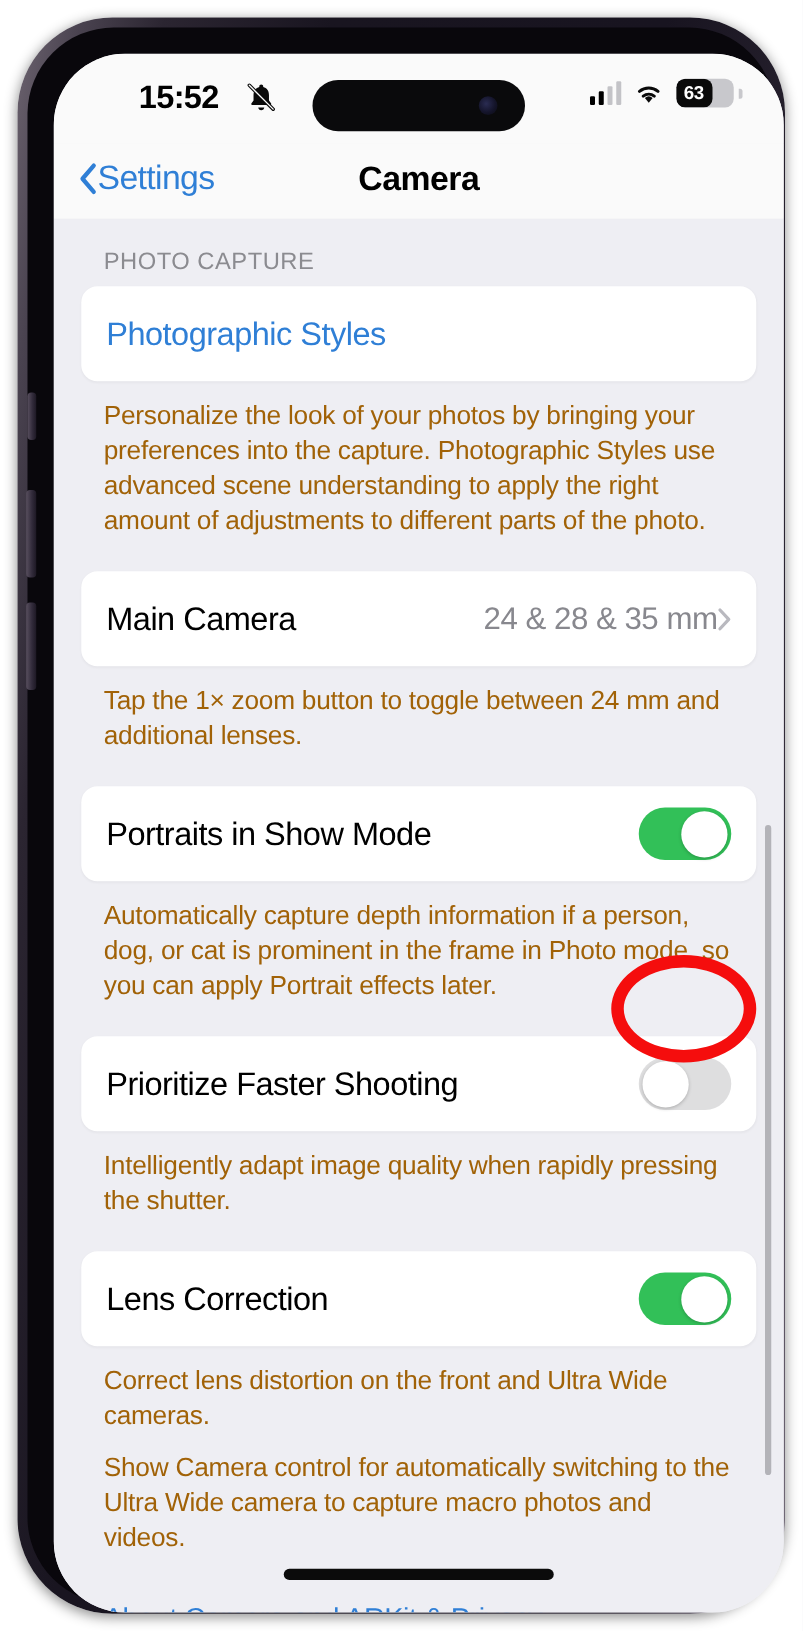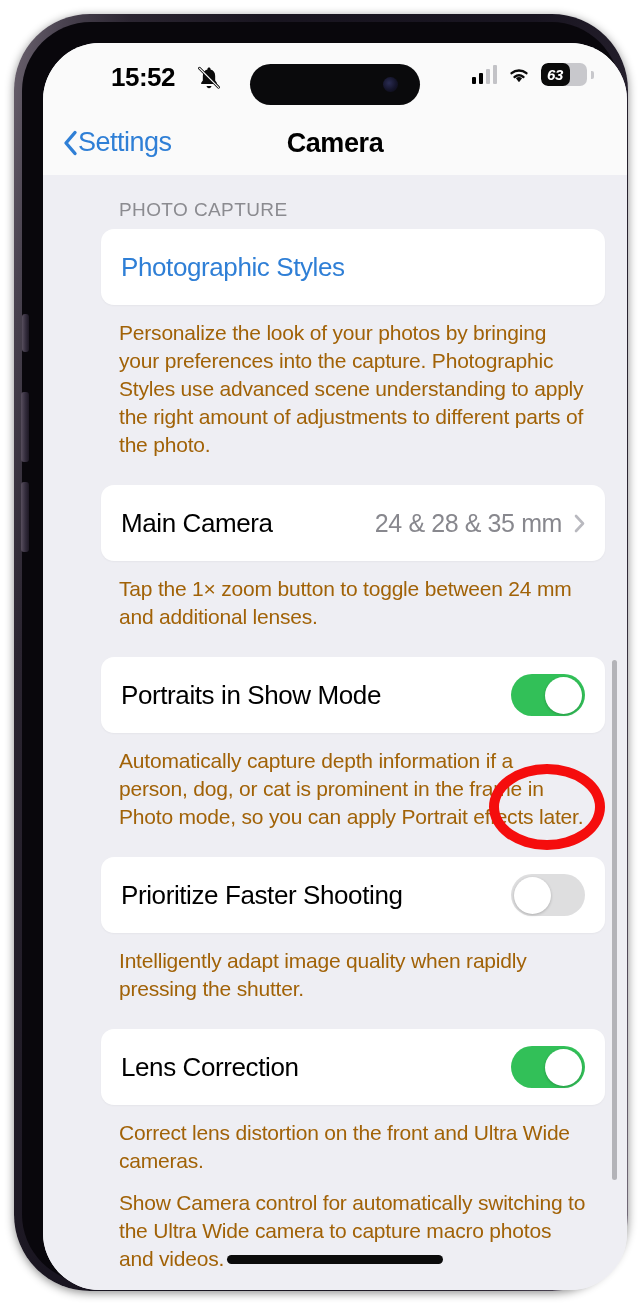--- a/index.html
+++ b/index.html
@@ -77,21 +77,21 @@
     border-radius:21px;
     background:#0a0a0c;
   }
   #front-camera-lens {
     position:absolute; right:22px; top:13px;
     width:15px; height:15px; border-radius:50%;
     background:radial-gradient(circle at 40% 40%,#2a2c52 0%,#14142a 55%,#0a0a10 100%);
   }
   #status-right {
     position:absolute; right:40px; top:20px;
-    display:flex; align-items:center; gap:10px;font-style:italic;
+    display:flex; align-items:center; gap:10px;
   }
   #cellular-bars { display:flex; align-items:flex-end; gap:2.5px; height:19px; }
   #cellular-bars i { width:4.5px; border-radius:1px; background:#c3c3c7; display:block; }
   #cellular-bars i.on { background:#000; }
   #cellular-bars i:nth-child(1){ height:7px; }
   #cellular-bars i:nth-child(2){ height:11px; }
   #cellular-bars i:nth-child(3){ height:15px; }
   #cellular-bars i:nth-child(4){ height:19px; }
   #wifi-icon { width:24px; height:19px; }
   #battery-icon {
@@ -133,21 +133,20 @@
     font-size:27px; font-weight:bold; color:#000;
     letter-spacing:-0.4px;
   }
 
   
   #settings-content {
     position:absolute; left:0; top:132px;
     width:584px; height:1115px;
     background:#eeeef3;
     overflow:hidden;
-    padding-left:36px;
   }
 
   .section-header {
     padding:24px 0 8px 40px;
     font-size:19px; color:#8b8b90;
     letter-spacing:0.4px;
   }
 
   .card {
     margin:0 22px;
@@ -159,21 +158,21 @@
     display:flex; align-items:center;
     height:76px; padding:0 20px;
   }
   .row-label {
     font-size:26px; color:#000; letter-spacing:-0.4px;
     flex:1; white-space:nowrap;
   }
   .row-label.link-blue { color:#2f7fd6; }
   .row-value {
     font-size:25px; color:#88888e; letter-spacing:-0.4px;
-    margin-right:12px; white-space:nowrap;
+    white-space:nowrap;
   }
   .chevron-right { width:11px; height:19px; flex:none; }
 
   .footnote {
     padding:14px 40px 0 40px;
     font-size:21px; line-height:28px;
     color:#a16207; letter-spacing:-0.2px;
   }
 
   

